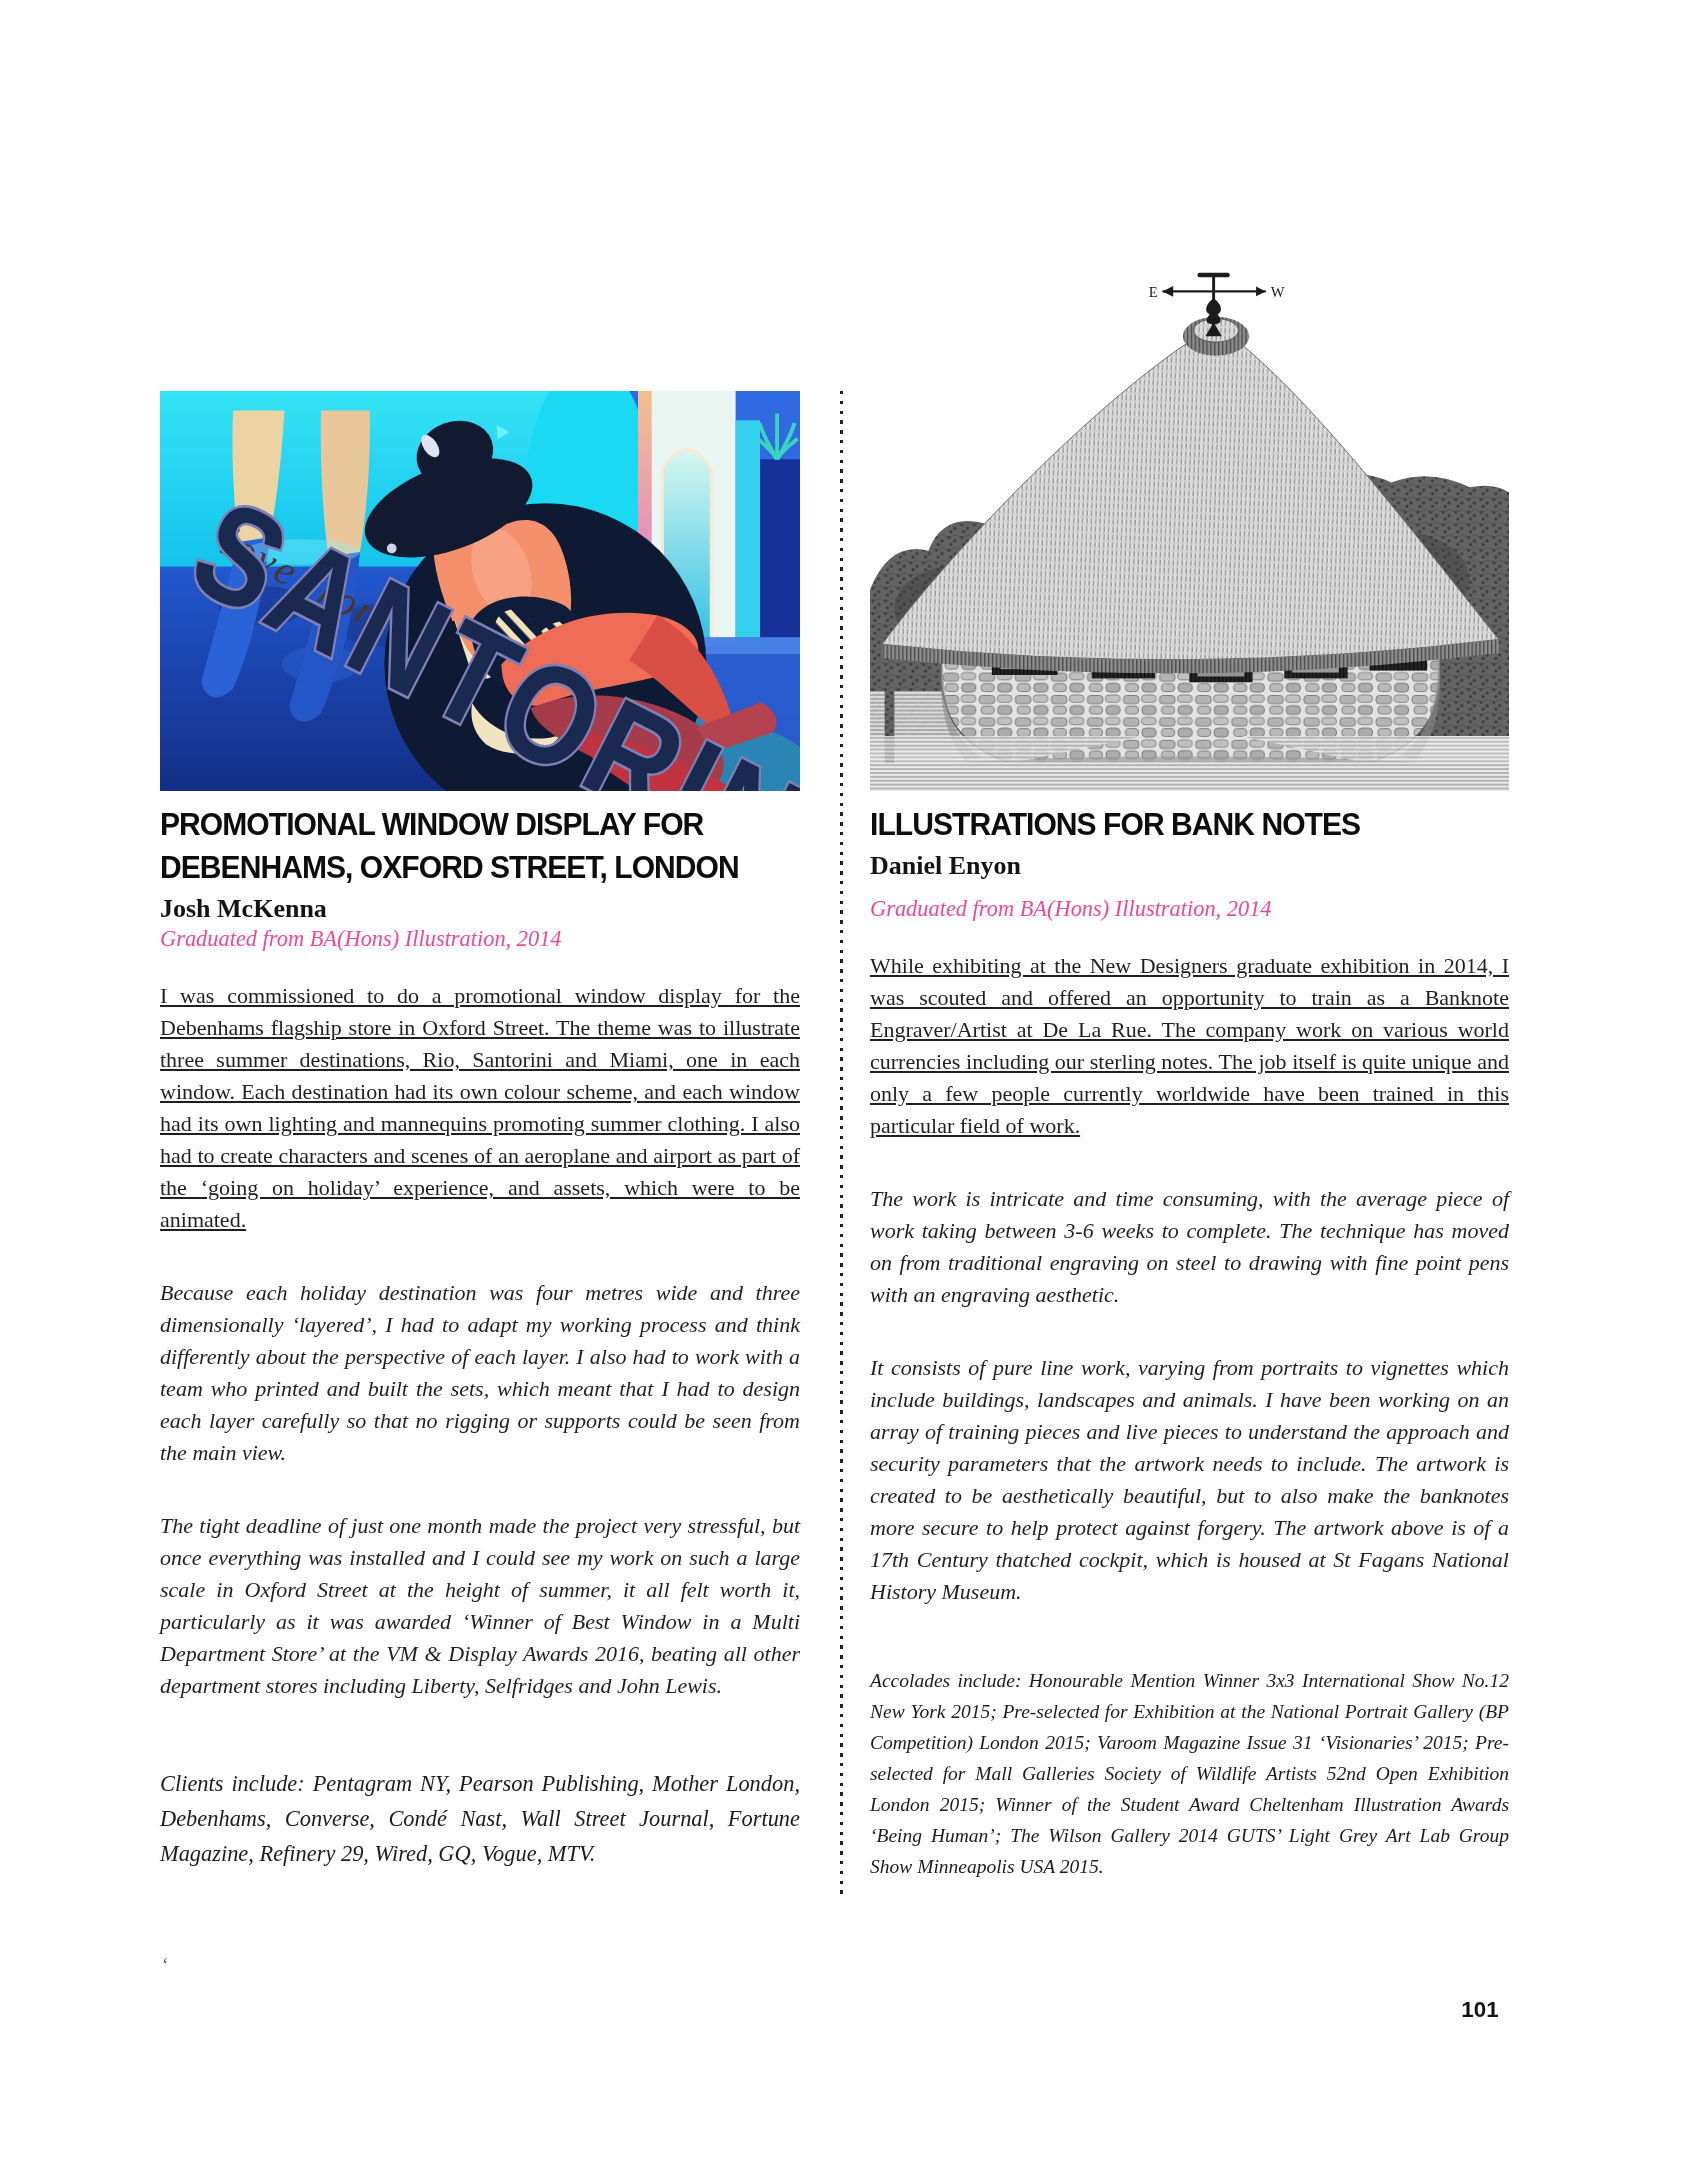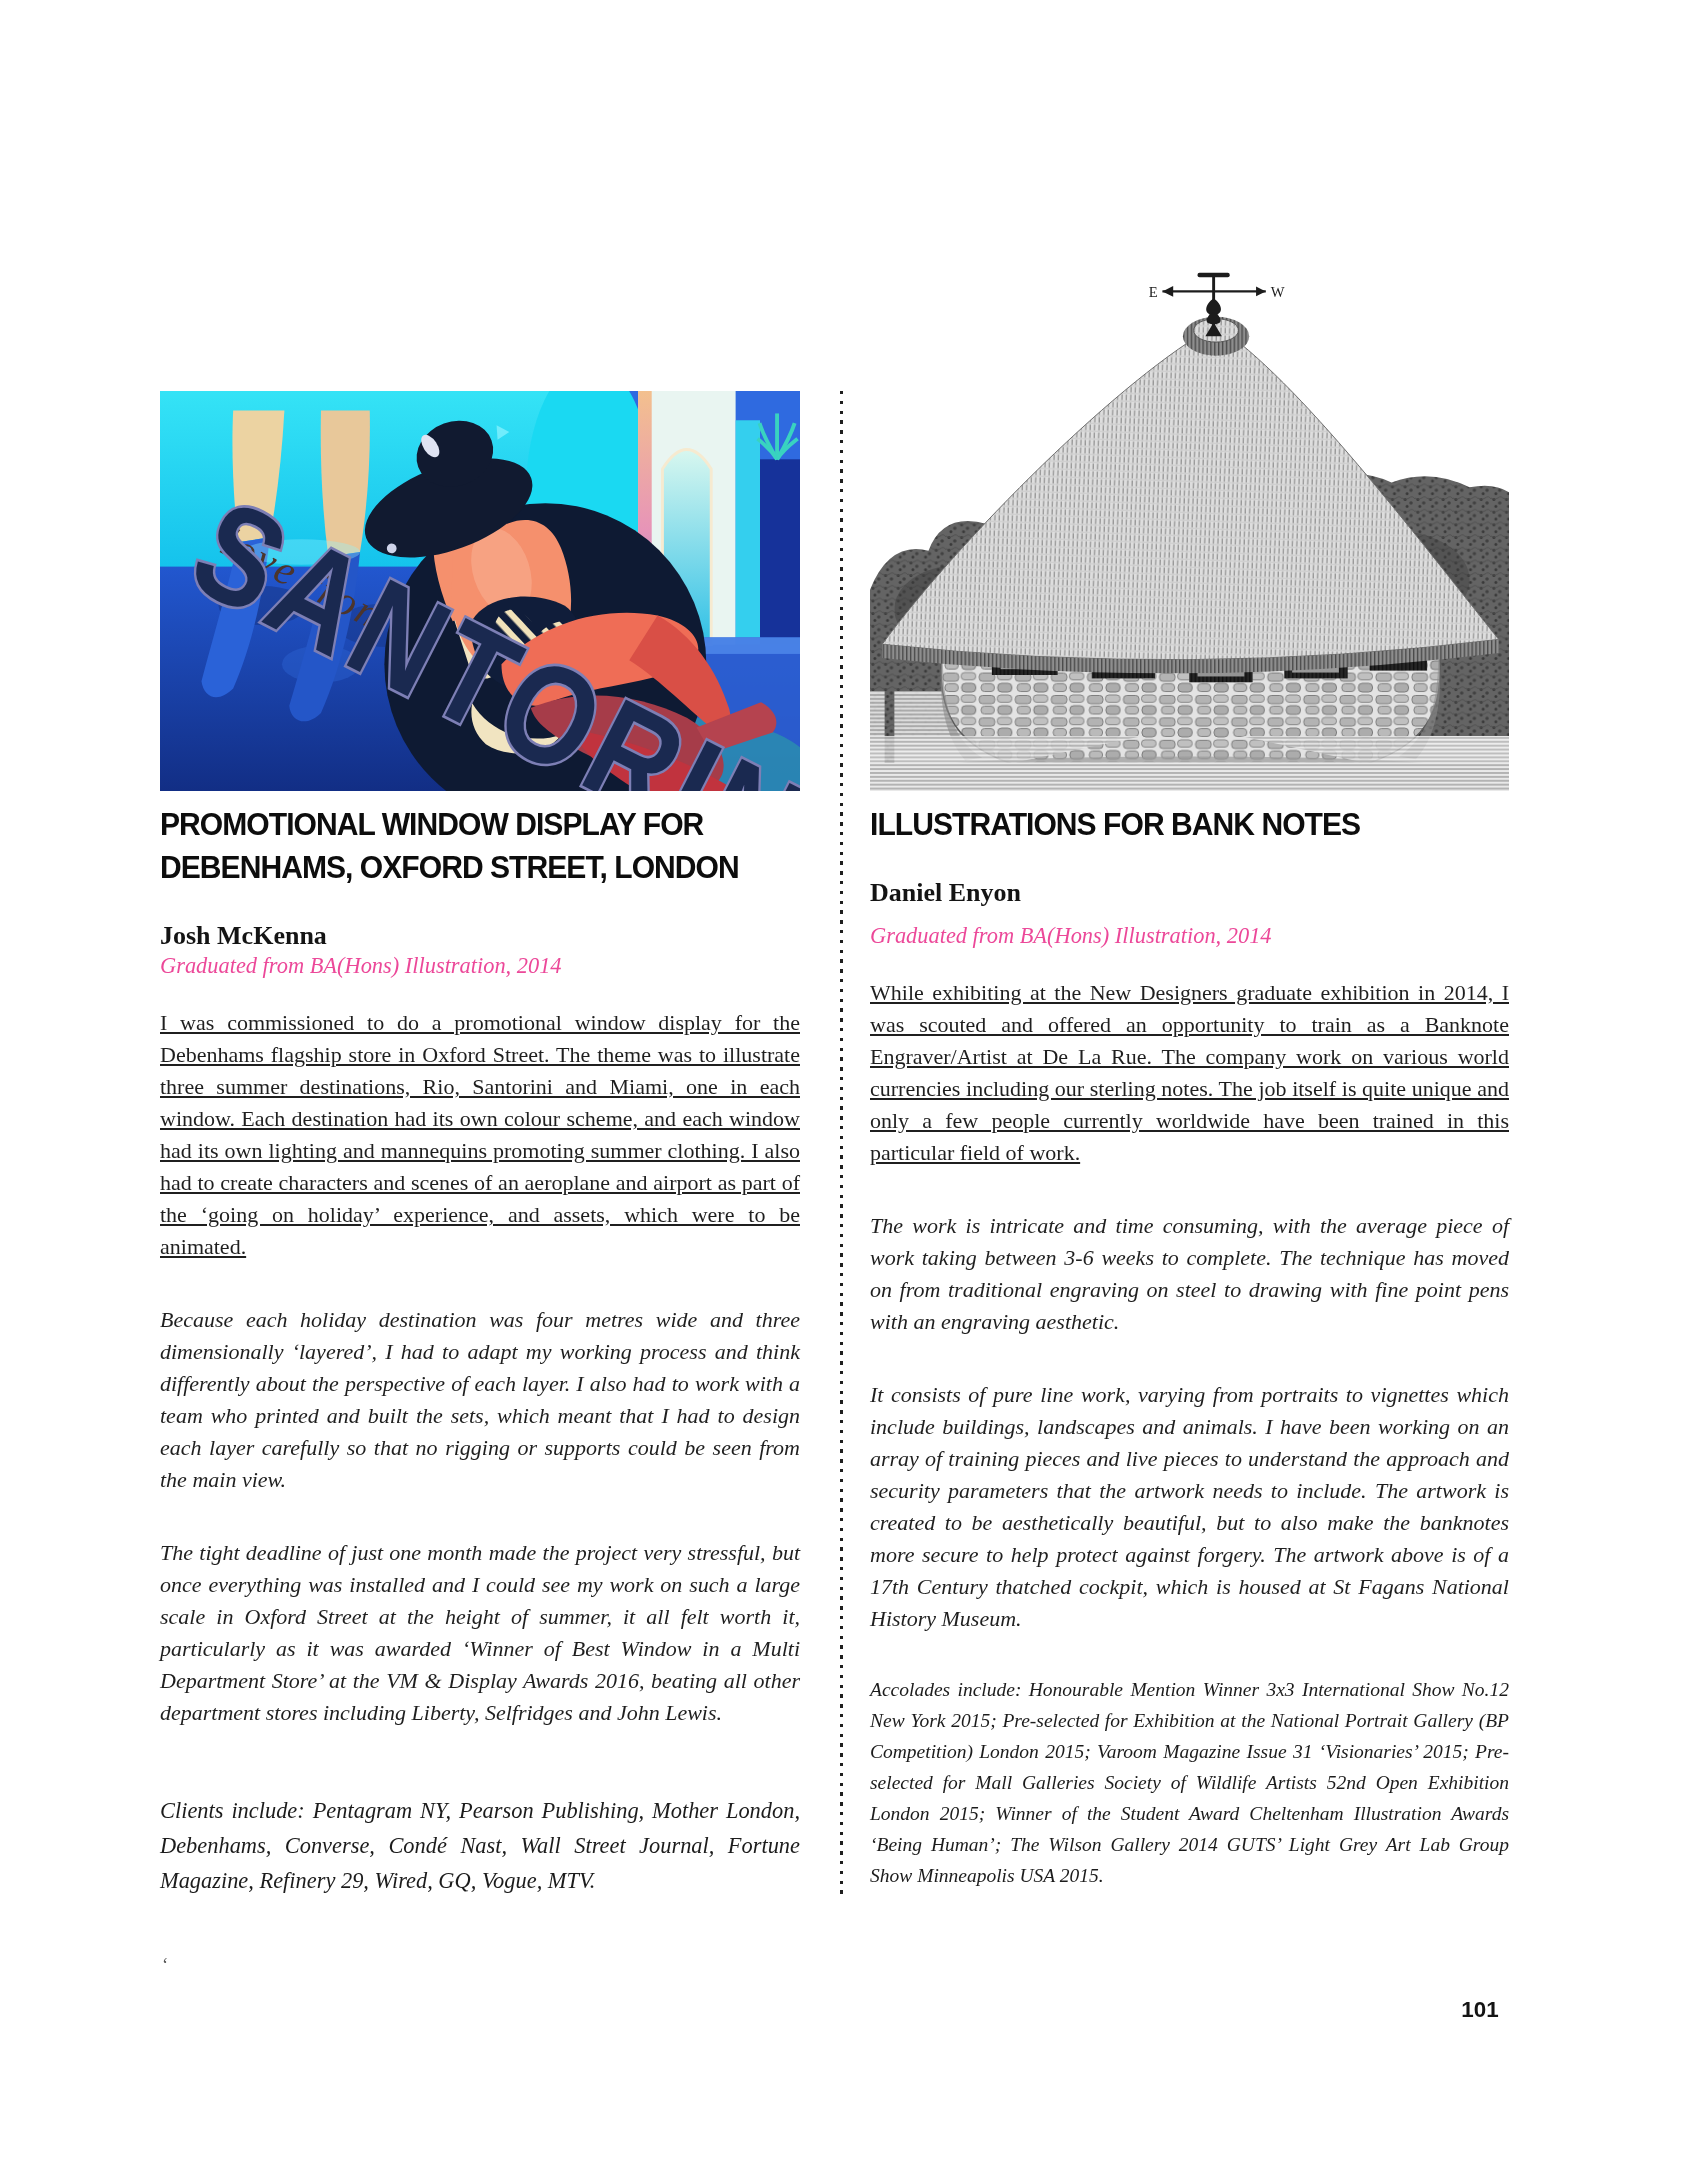--- a/index.html
+++ b/index.html
@@ -16,36 +16,36 @@
     width:3.4px;
     background:repeating-linear-gradient(to bottom,#1f1f1f 0 3.4px,transparent 3.4px 9.8px);
   }
   
   .col{display:block;}
   .headline{
     font-family:"Liberation Sans",sans-serif;font-weight:700;color:#0d0d0d;
     font-size:31px;line-height:43px;letter-spacing:-1px;
     transform:scaleX(.97);transform-origin:0 0;white-space:nowrap;
   }
-  .author{font-weight:700;font-size:26px;line-height:29px;margin-top:32px;color:#141414;}
+  .author{font-weight:700;font-size:26px;line-height:29px;margin-top:5px;color:#141414;}
   .meta{font-style:italic;font-size:22.4px;line-height:31px;color:#ec4899;}
   .meta.first{margin-top:12.7px;}
   .bodypara{
     font-size:22px;line-height:32px;text-align:justify;color:#1f1f1f;
     margin:0;
   }
   .bodypara.lead{margin-top:26px;text-decoration:underline;}
   .bodypara + .bodypara{margin-top:41px;font-style:italic;}
   .clients{
     font-style:italic;font-size:22.4px;line-height:35px;text-align:justify;
     margin-top:64px;color:#1c1c1c;
   }
   .accolades{
     font-style:italic;font-size:19.5px;line-height:31px;text-align:justify;
-    margin-top:39px;color:#1c1c1c;
+    margin-top:57px;color:#1c1c1c;
   }
   .page-number{
     font-family:"Liberation Sans",sans-serif;font-weight:700;font-size:22.4px;
     color:#141414;text-align:center;width:98px;
   }
   .stray{font-size:18.5px;color:#555;font-family:"Liberation Serif",serif;}
 </style>
 </head>
 <body>
 

